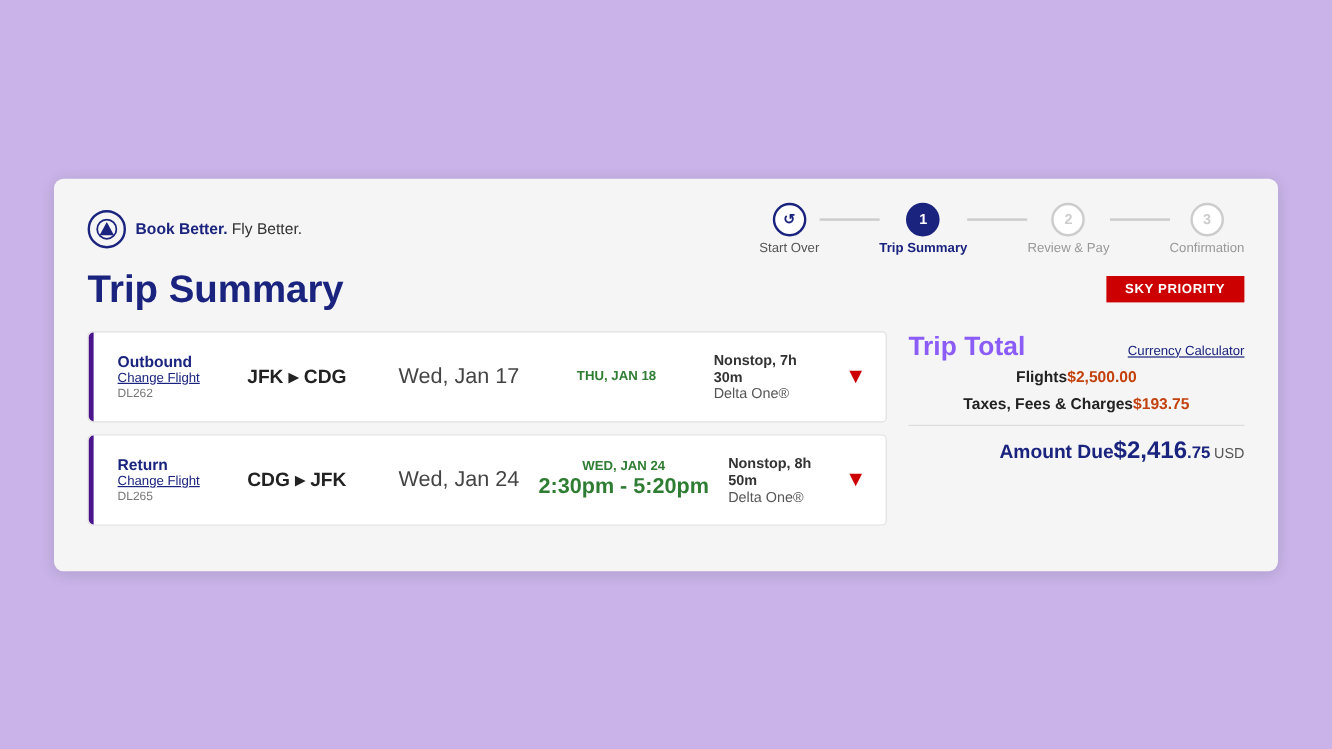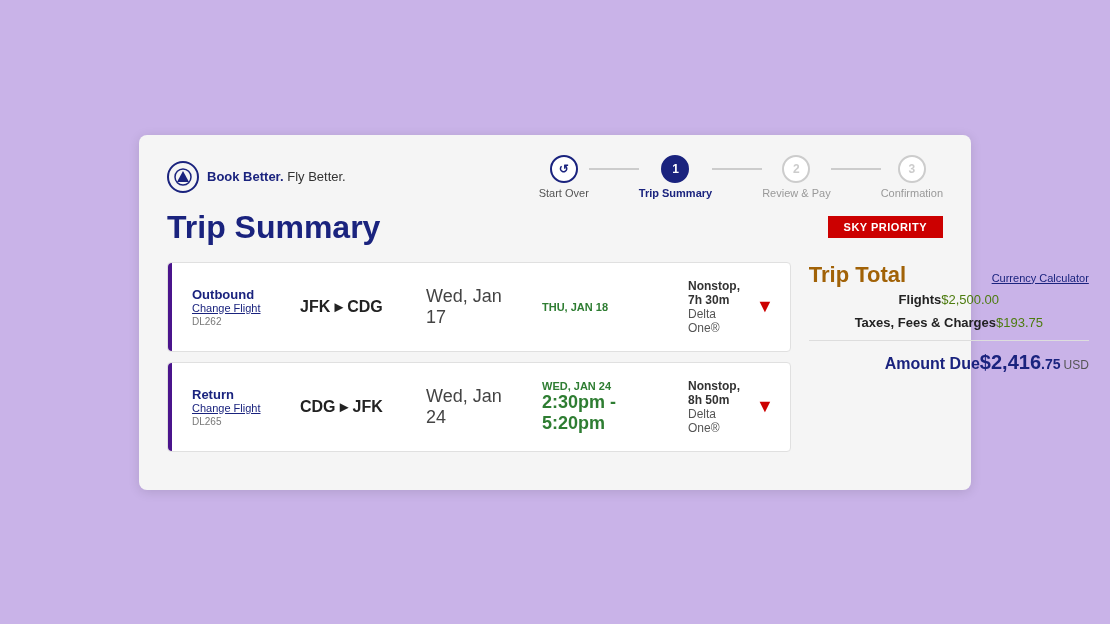--- a/index.html
+++ b/index.html
@@ -8,21 +8,21 @@
       display: flex;
       justify-content: center;
       align-items: center;
       min-height: 624px;
       width: 1110px;
       font-family: Arial, sans-serif;
     }
     .card {
       background: #f5f5f5;
       border-radius: 8px;
-      width: 832px;
+      width: 1020px;
       padding: 20px 28px 28px 28px;
       box-shadow: 0 2px 12px rgba(0,0,0,0.12);
     }
     
     .header {
       display: flex;
       justify-content: space-between;
       align-items: center;
       margin-bottom: 10px;
     }
@@ -185,20 +185,21 @@
       color: #444;
     }
     .flight-time-col {
       min-width: 130px;
     }
     .flight-time-label {
       font-size: 11px;
       color: #2e7d32;
       font-weight: bold;
       text-transform: uppercase;
+      text-align: center;
     }
     .flight-time {
       font-size: 18px;
       font-weight: bold;
       color: #2e7d32;
     }
     .flight-details-col {
       flex: 1;
       font-size: 12px;
       color: #555;
@@ -222,21 +223,21 @@
     }
     .trip-total-header {
       display: flex;
       justify-content: space-between;
       align-items: baseline;
       margin-bottom: 4px;
     }
     .trip-total-title {
       font-size: 22px;
       font-weight: bold;
-      color: #a16207;
+      color: #8b5cf6;
     }
     .currency-calc {
       font-size: 11px;
       color: #1a237e;
       text-decoration: underline;
       cursor: pointer;
     }
     .passenger-count {
       font-size: 13px;
       color: #444;
@@ -246,22 +247,22 @@
       display: flex;
       justify-content: center;
       font-size: 13px;
       color: #222;
       margin-bottom: 8px;
     }
     .price-row .label {
       font-weight: bold;
     }
     .price-row .amount {
-      font-weight: normal;
-      color: #4d7c0f;
+      font-weight: bold;
+      color: #c2410c;
     }
     .divider {
       border: none;
       border-top: 1px solid #ddd;
       margin: 10px 0;
     }
     .amount-due-row {
       display: flex;
       justify-content: flex-end;
       align-items: baseline;

